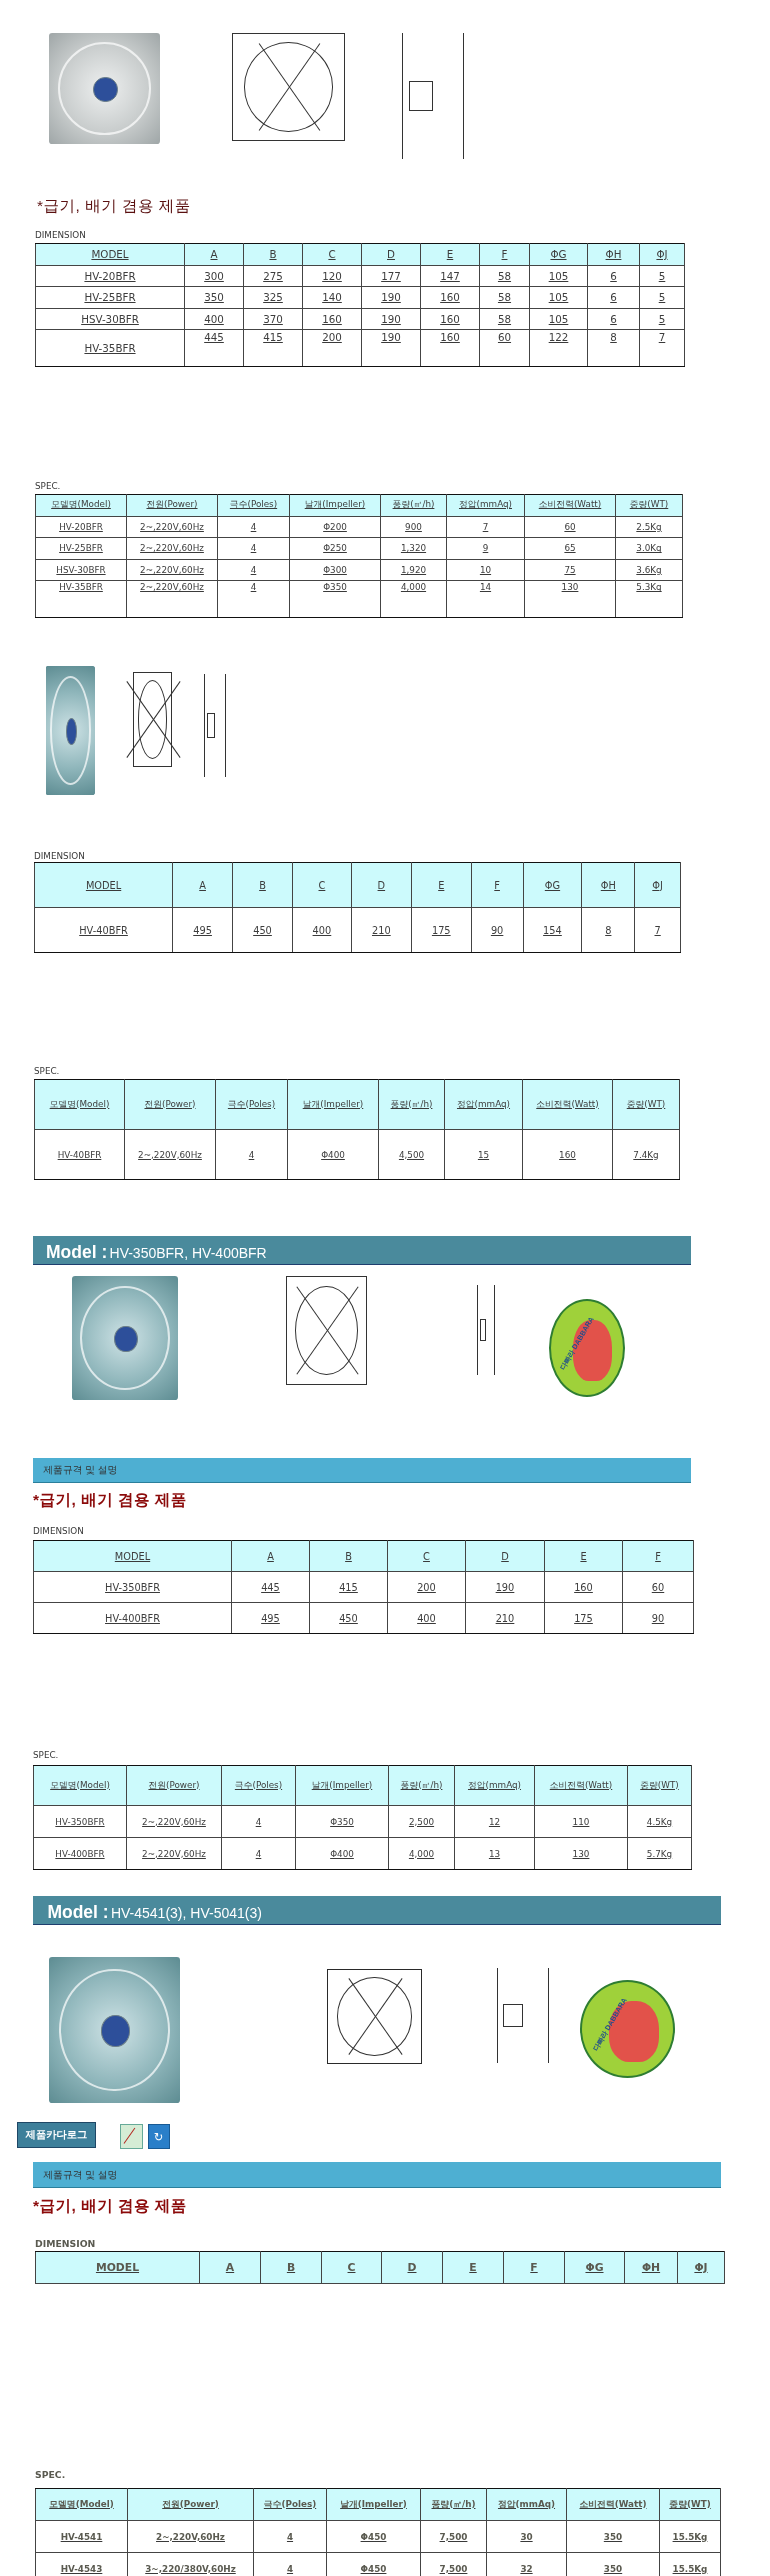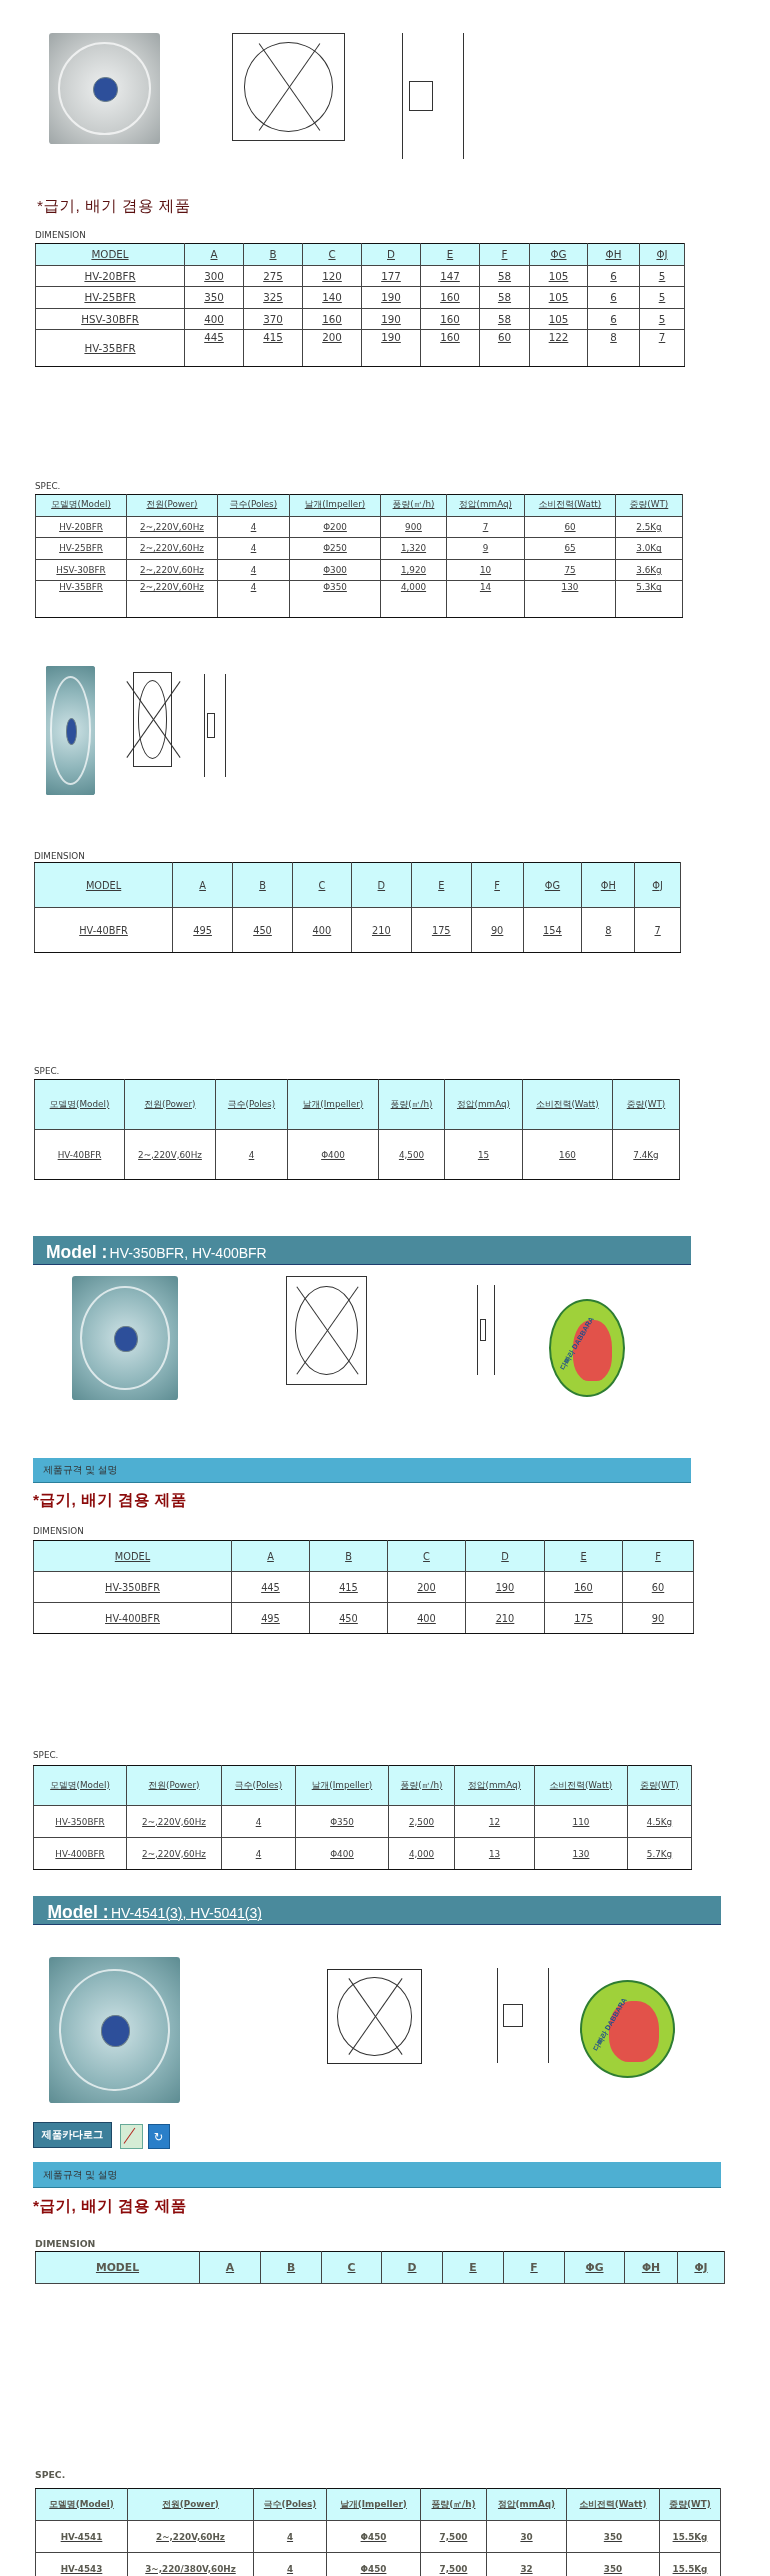--- a/index.html
+++ b/index.html
@@ -422,42 +422,42 @@
         <td>4</td>
         <td>Φ400</td>
         <td>4,000</td>
         <td>13</td>
         <td>130</td>
         <td>5.7Kg</td>
   </tr>
 </tbody>
   </table>
 
-<div class="model-bar" style="left:33px;top:1896px;width:688px;height:29px;padding:6.2px 0 0 14.4px;text-decoration:underline;">
+<div class="model-bar" style="left:33px;top:1896px;width:688px;height:29px;padding:6.2px 0 0 14.4px;">
   <span class="lbl">Model :</span>
   <span class="val">HV-4541(3), HV-5041(3)</span>
 </div>
 <div class="photo teal" style="left:49px;top:1957px;width:131px;height:146px;">
   <div class="ring"></div>
   <div class="hub"></div>
 </div>
 <div class="drawing" style="left:327px;top:1969px;width:95px;height:95px;border-color:#2a2a2a;">
   <div class="inner"></div>
     <div class="x1"></div>
     <div class="x2"></div>
 </div>
 <div class="side-drawing" style="left:497px;top:1968px;width:52px;height:95px;">
     <div class="motor"></div>
   </div>
 <div class="mascot" style="left:580px;top:1980px;width:95px;height:98px;">
   <div class="body"></div>
   <span class="txt" style="left:10%;top:70%;">다빠라 DABBARA</span>
 </div>
 
-<div class="catalog-btn" style="left:33px;top:2122px;width:79px;height:26px;line-height:24px;">
+<div class="catalog-btn" style="left:17px;top:2122px;width:79px;height:26px;line-height:24px;">
   <span>제품카다로그</span>
 </div>
 <div class="chart-icon" style="left:120px;top:2124px;width:23px;height:25px;"></div>
 <div class="link-icon" style="left:148px;top:2124px;width:21.6px;height:25px;">
   <span>↻</span>
 </div>
 
 <div class="info-bar" style="left:33px;top:2162px;width:688px;height:26px;padding:6.7px 0 0 10.3px;">
   <span>제품규격 및 설명</span>
 </div>

